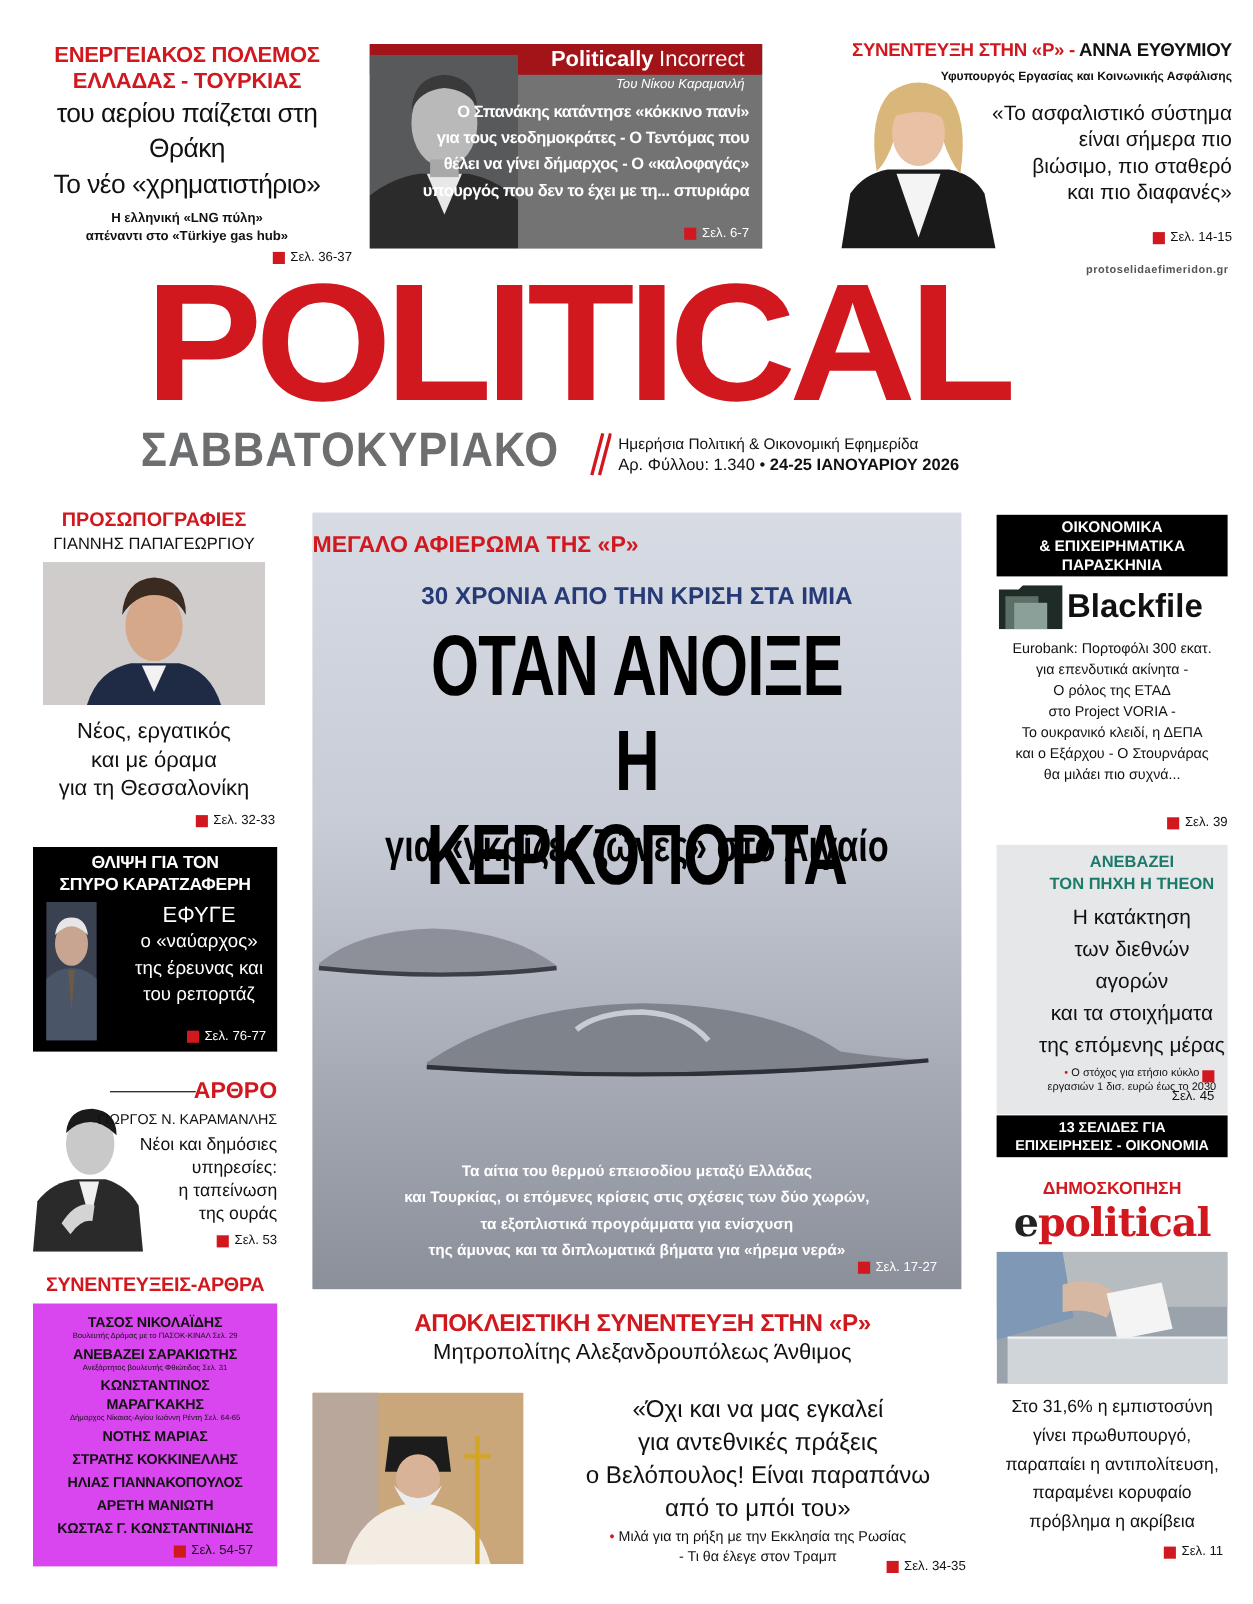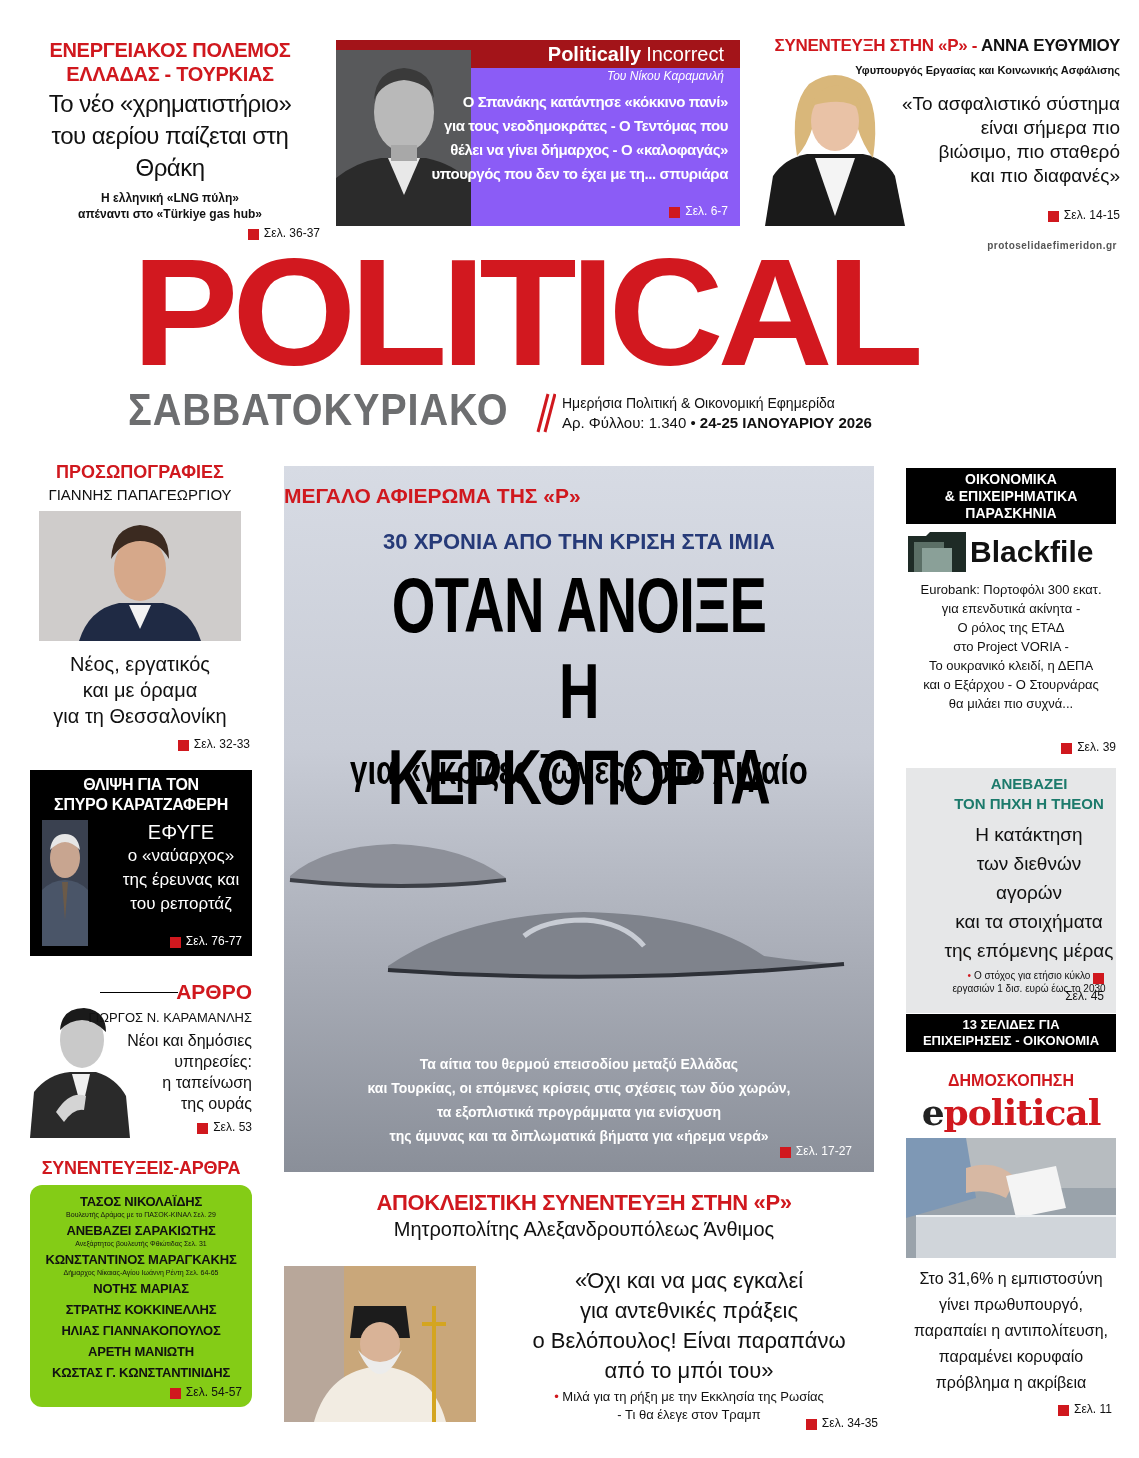--- a/index.html
+++ b/index.html
@@ -12,21 +12,21 @@
   .page-ref.light { color: #fff; }
 
   
   #tl { left: 20px; top: 38px; width: 300px; text-align: center; }
   #tl .kicker { font-weight: bold; font-size: 20px; line-height: 24px; color: #d0181e; letter-spacing: -0.3px; }
   #tl .head { font-size: 24px; line-height: 32px; margin-top: 2px; letter-spacing: -0.5px; }
   #tl .sub { font-size: 12px; font-weight: bold; line-height: 16px; margin-top: 6px; }
   #tl .page-ref { margin-top: 4px; }
 
   
-  #pi { left: 336px; top: 40px; width: 404px; height: 186px; background: #8b5cf6; overflow: hidden; }
+  #pi { left: 336px; top: 40px; width: 357px; height: 186px; background: #737373; overflow: hidden; }
   #pi .bar { height: 28px; background: #a31419; display: flex; justify-content: flex-end; align-items: center; padding-right: 16px; color: #fff; font-size: 20px; }
   #pi .bar b { font-weight: 900; margin-right: 5px; }
   #pi .photo { position: absolute; left: 0; top: 10px; width: 135px; height: 176px; }
   #pi .byline { position: absolute; right: 16px; top: 29px; color: #fff; font-style: italic; font-size: 12px; }
   #pi .text { position: absolute; right: 12px; top: 50px; width: 300px; color: #fff; font-weight: bold; font-size: 15px; line-height: 24px; text-align: right; letter-spacing: -0.4px; }
   #pi .page-ref { position: absolute; right: 12px; bottom: 8px; }
 
   
   #tr { left: 745px; top: 36px; width: 375px; height: 190px; }
   #tr .kicker { position: absolute; right: 0; top: 0; font-weight: bold; font-size: 17px; white-space: nowrap; letter-spacing: -0.3px; }
@@ -64,21 +64,21 @@
   #arthro { left: 30px; top: 980px; width: 222px; height: 158px; }
   #arthro .rule { position: absolute; left: 70px; top: 12px; width: 78px; height: 1px; background: #000; }
   #arthro .kicker { position: absolute; right: 0; top: 0; font-weight: bold; font-size: 21px; color: #d0181e; }
   #arthro .author { position: absolute; right: 0; top: 30px; font-size: 13px; white-space: nowrap; }
   #arthro .photo { position: absolute; left: 0; top: 20px; width: 100px; height: 138px; }
   #arthro .head { position: absolute; right: 0; top: 50px; width: 140px; text-align: right; font-size: 16px; line-height: 21px; }
   #arthro .page-ref { position: absolute; right: 0; top: 140px; }
 
   #interviews { left: 30px; top: 1158px; width: 222px; }
   #interviews .kicker { font-weight: bold; font-size: 18px; color: #d0181e; text-align: center; letter-spacing: -0.3px; }
-  #interviews .box { margin-top: 6px; background: #84cc16; padding: 8px 4px 8px; text-align: center; border-radius: 12px; }
+  #interviews .box { margin-top: 6px; background: #d946ef; padding: 8px 16px 8px; text-align: center; }
   #interviews .name { font-size: 13px; font-weight: bold; line-height: 17px; letter-spacing: -0.2px; }
   #interviews .role { font-size: 7px; line-height: 9px; margin-bottom: 3px; }
   #interviews .page-ref { margin-top: 4px; padding-right: 6px; }
 
   
   #hero { left: 284px; top: 466px; width: 590px; height: 706px; background: linear-gradient(180deg, #d7dbe4 0%, #c8ccd6 40%, #a9adb7 70%, #8a8f99 100%); overflow: hidden; }
   #hero .k1 { position: absolute; top: 18px; width: 100%; font-size: 21px; font-weight: bold; color: #d0181e; }
   #hero .k2 { position: absolute; top: 50px; width: 100%; text-align: center; font-size: 22px; font-weight: bold; color: #263a78; margin-top: 13px; }
   #hero .h1 { position: absolute; top: 96px; width: 100%; text-align: center; font-weight: 900; font-size: 78px; line-height: 86px; color: #000; transform: scaleX(0.72); letter-spacing: -1px; }
   #hero .h2 { position: absolute; top: 282px; width: 100%; text-align: center; font-weight: bold; font-size: 40px; color: #000; transform: scaleX(0.78); }
@@ -121,22 +121,22 @@
 </style>
 </head>
 <body>
 
 <div id="tl" class="abs">
   <div class="kicker">
     <div>ΕΝΕΡΓΕΙΑΚΟΣ ΠΟΛΕΜΟΣ</div>
     <div>ΕΛΛΑΔΑΣ - ΤΟΥΡΚΙΑΣ</div>
   </div>
   <div class="head">
+    <div>του αερίου παίζεται στη Θράκη</div>
     <div>Το νέο «χρηματιστήριο»</div>
-    <div>του αερίου παίζεται στη Θράκη</div>
   </div>
   <div class="sub">
     <div>Η ελληνική «LNG πύλη»</div>
     <div>απέναντι στο «Türkiye gas hub»</div>
   </div>
   <div class="page-ref">
     <span class="sq"></span>
     <span>Σελ. 36-37</span>
   </div>
 </div>

